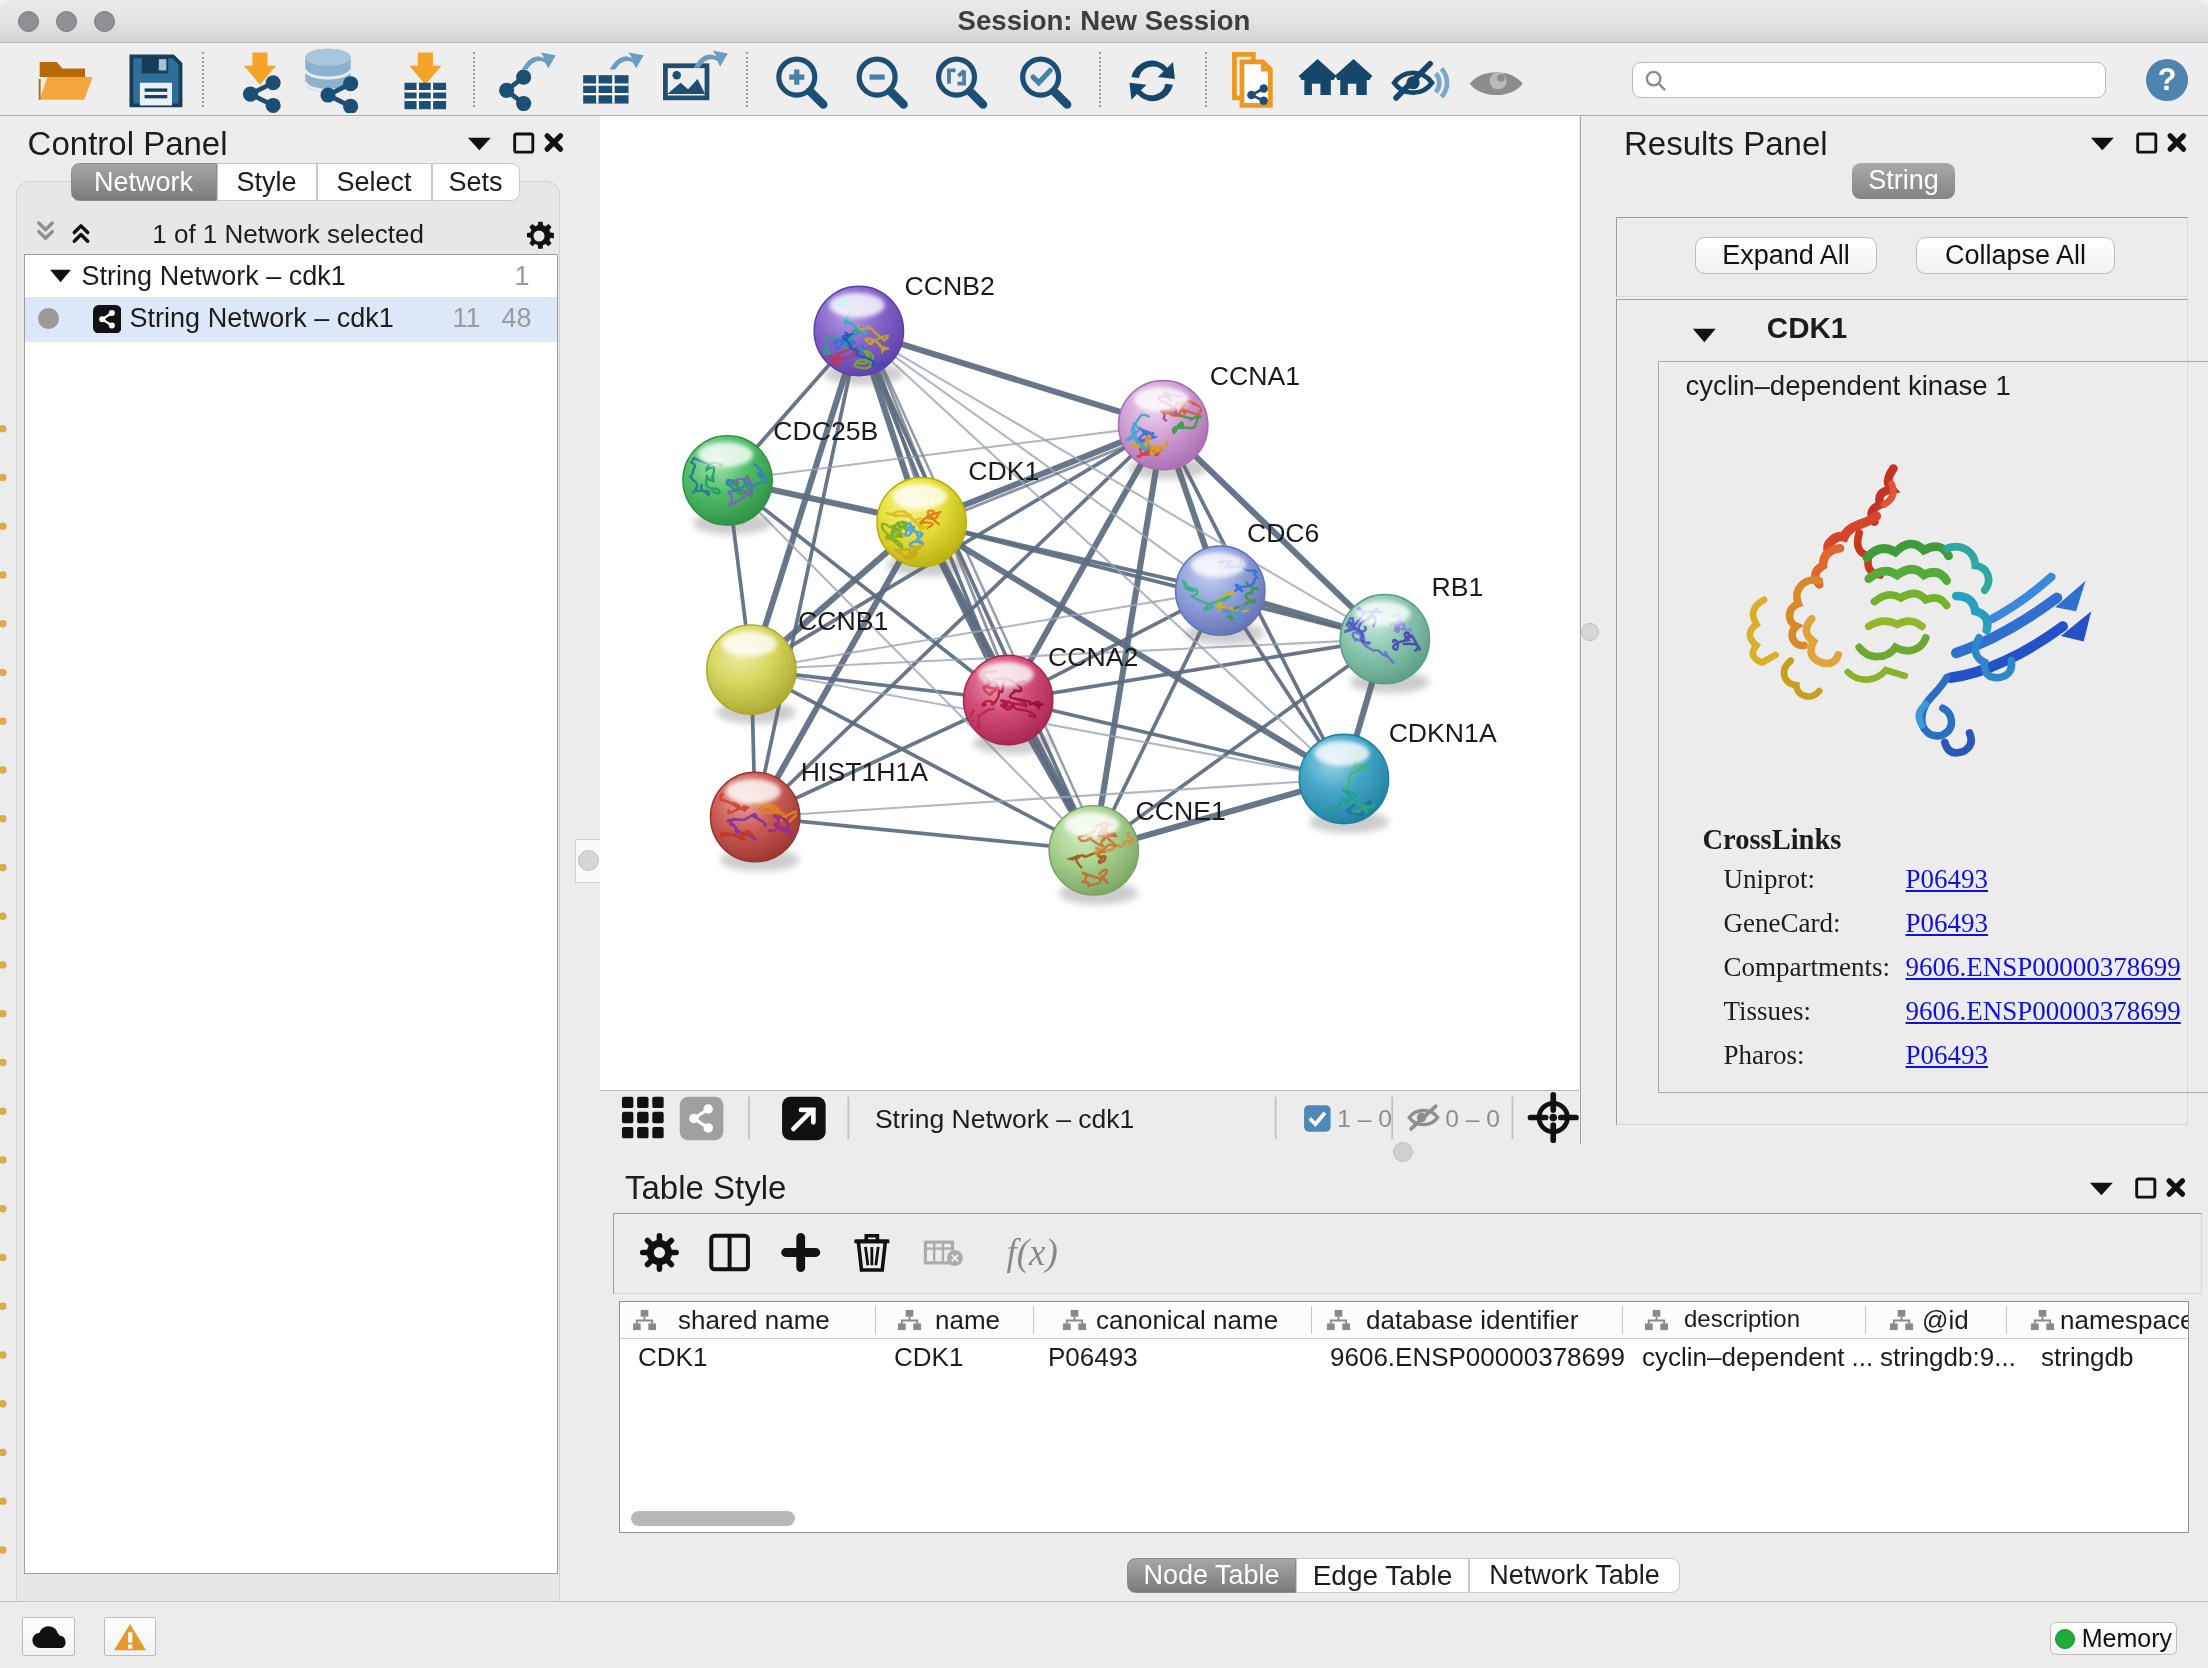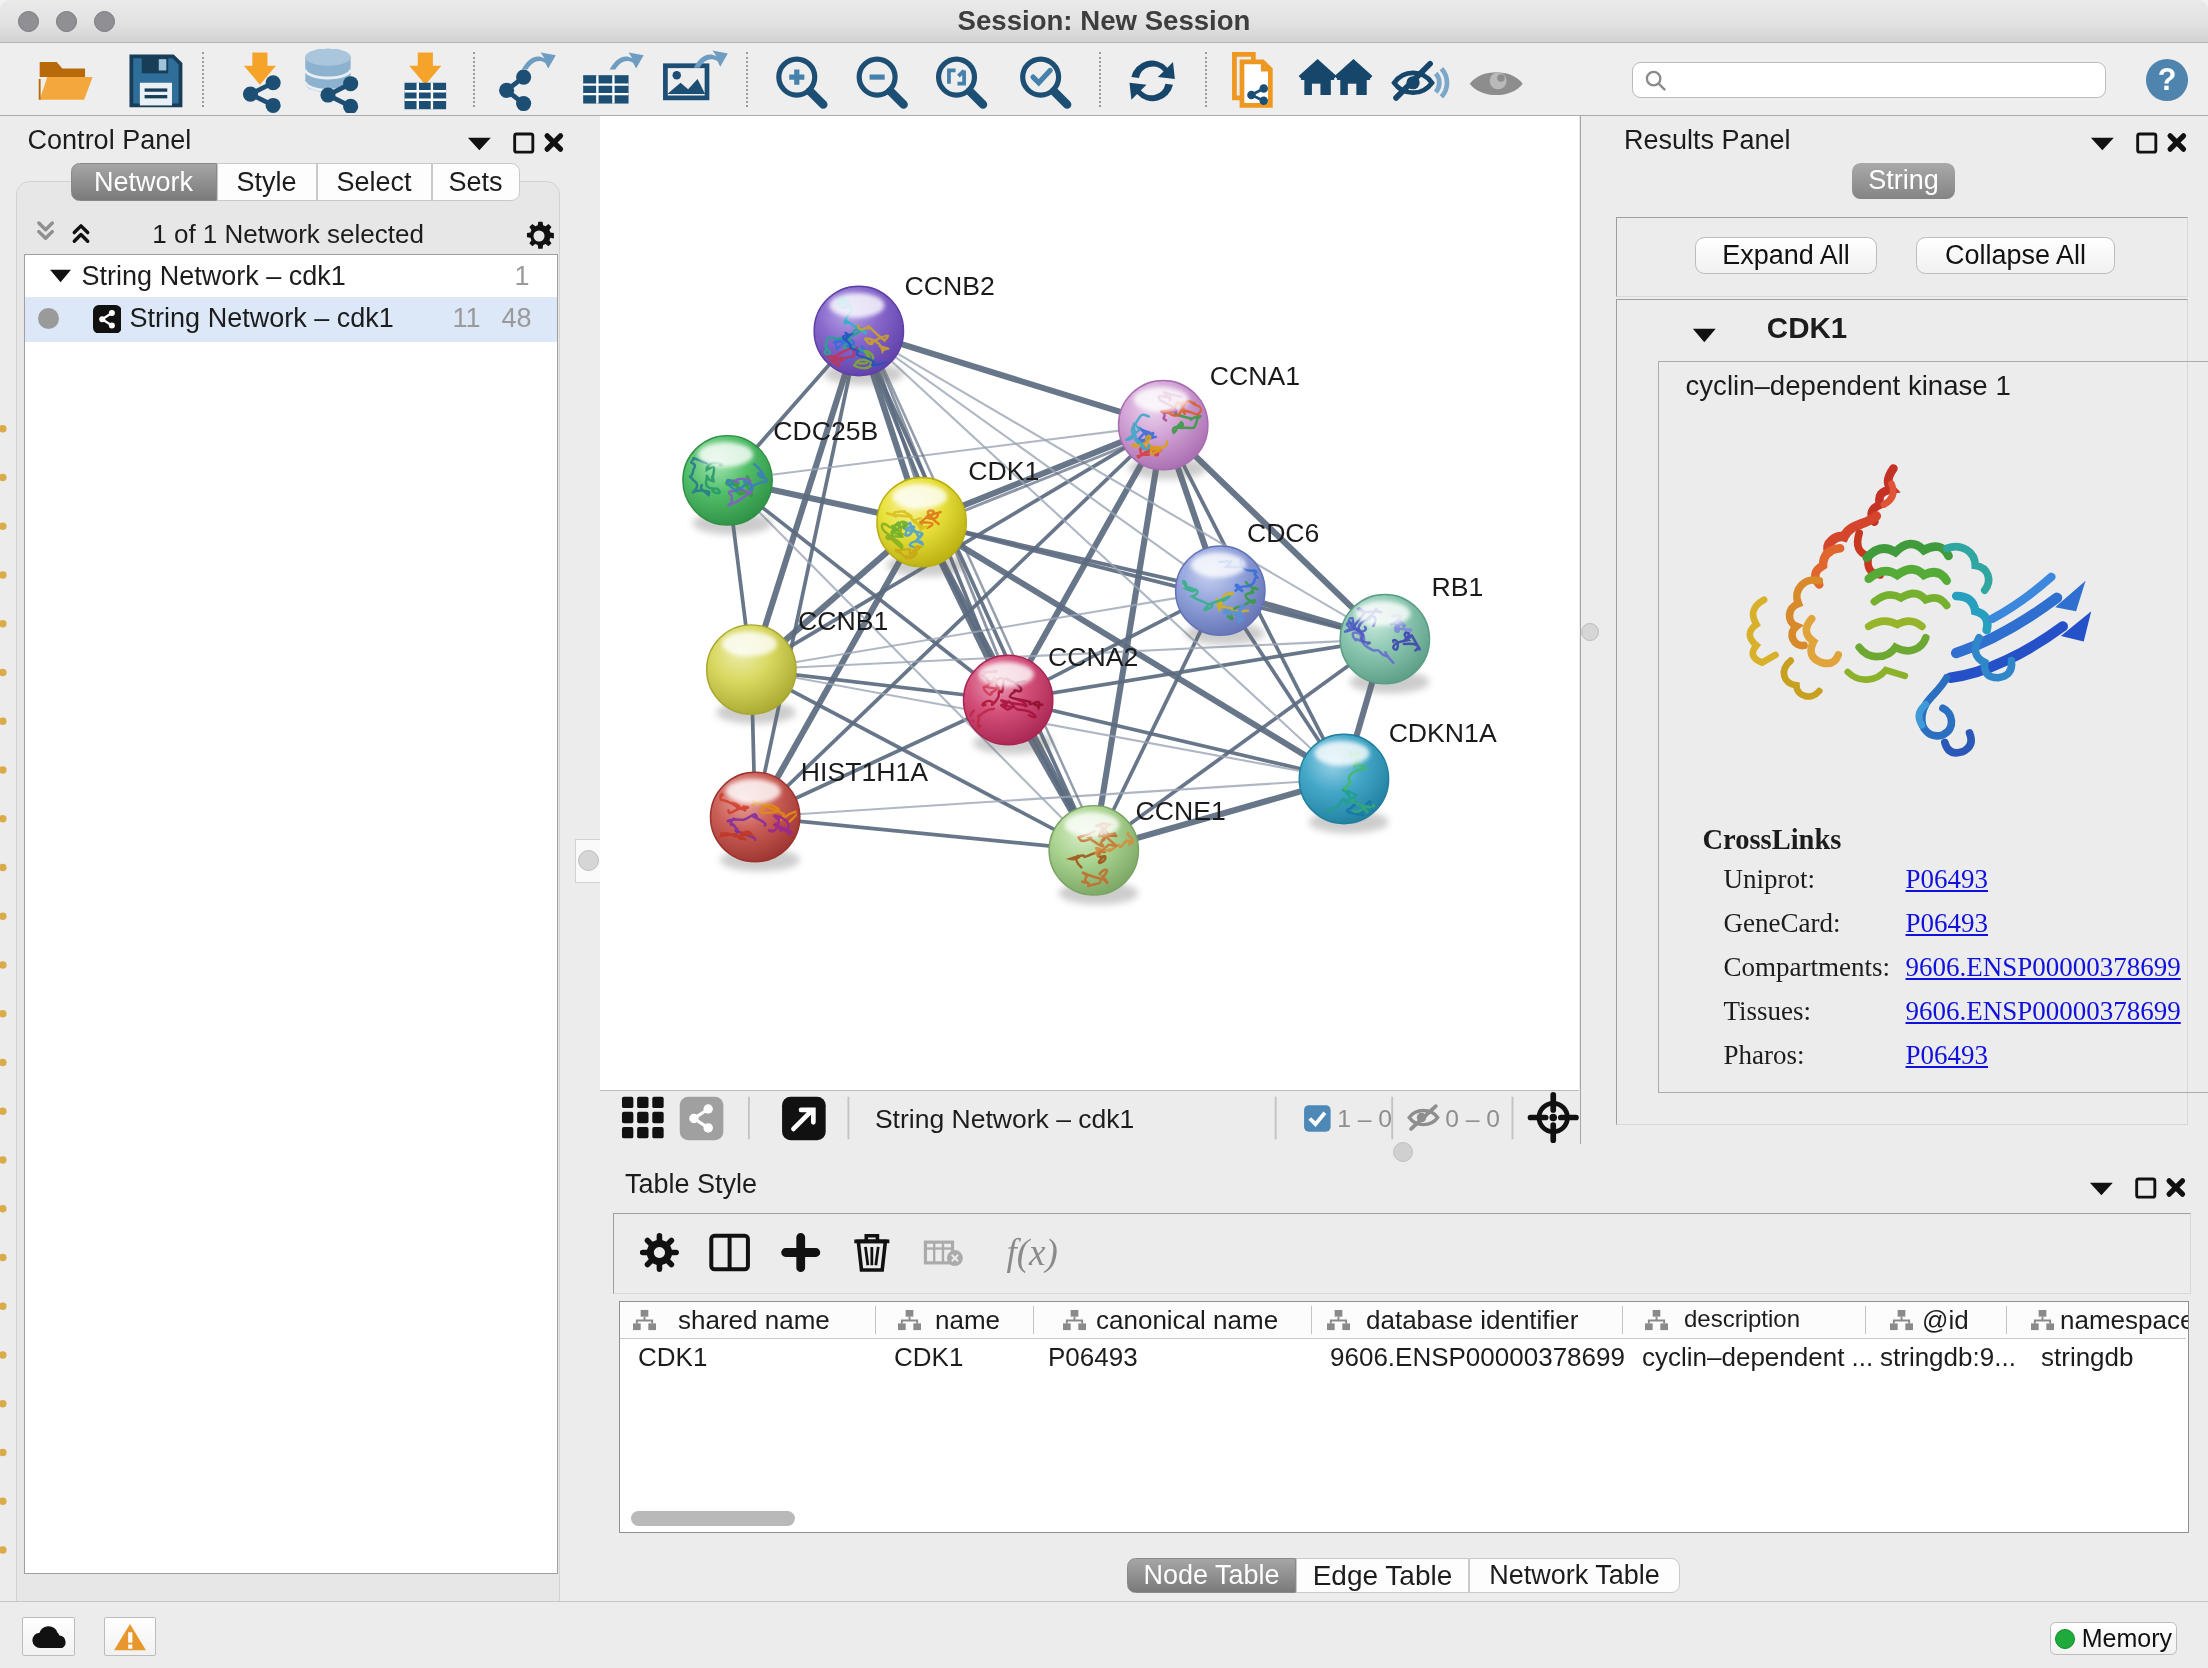--- a/index.html
+++ b/index.html
@@ -16,21 +16,21 @@
   .tl{position:absolute;top:10.5px;width:21px;height:21px;border-radius:50%;
       background:#8f8f94;border:1.4px solid #77777c;box-sizing:border-box;}
   #title{position:absolute;top:4.8px;left:0;width:2208px;text-align:center;
       font-size:27.6px;font-weight:bold;color:#3e3e3e;}
   
   #toolbar{position:absolute;left:0;top:44px;width:2208px;height:71px;background:#eeeeee;
       border-bottom:1.9px solid #ababab;}
   .tsep{position:absolute;top:7.6px;height:55px;width:0;
       border-left:2.9px dotted #9b9b9b;}
   
-  .ptitle{font-size:27px;color:#1c1c1c;}
+  .ptitle{font-size:33px;color:#1c1c1c;}
   
   #cpanel{position:absolute;left:7.6px;top:116px;width:561px;height:1485px;background:#ececec;}
   .tab{position:absolute;top:163px;height:38px;box-sizing:border-box;background:#fdfdfd;
       border:1px solid #c9c9c9;text-align:center;font-size:27px;line-height:36px;}
   .tabsel{background:linear-gradient(180deg,#a6a6a6,#7a7a7a);color:#fff;border:1px solid #8a8a8a;}
   #netlist{position:absolute;left:16px;top:138px;width:534px;height:1320px;background:#fff;
       border:1.9px solid #9f9f9f;box-sizing:border-box;}
   
   #canvas{position:absolute;left:600px;top:116px;width:979px;height:974px;background:#fff;}
   #canvasbar{position:absolute;left:600px;top:1090px;width:979px;height:56px;background:#ececec;
@@ -666,21 +666,21 @@
     </div>
   </div>
 
   <div id="tpanel">
     <div class="ptitle abs" style="left:25px;top:15px;">Table Style</div>
     <svg class="abs" style="left:1488px;top:22px;" width="105" height="25" viewBox="0 0 110 26">
       <path d="M2 7 L26 7 L14 20 Z" fill="#111"></path>
       <rect x="51" y="3" width="19" height="19" fill="none" stroke="#111" stroke-width="3" rx="2"></rect>
       <path d="M85 5 L99 19 M99 5 L85 19" stroke="#111" stroke-width="5.5" stroke-linecap="round"></path>
     </svg>
-    <div class="abs etched" style="left:13.3px;top:59px;width:1576px;height:79px;background:#ececec;">
+    <div class="abs etched" style="left:13.3px;top:59px;width:1576px;height:79px;background:#ececec;padding-left:11px;">
       <svg class="abs" style="left:17px;top:11.4px;" width="476" height="55" viewBox="0 0 500 58">
         <g transform="translate(29,29) scale(0.84)">
           <path fill="#111" d="M0 -16 a16 16 0 1 0 0.01 0 z M0 -7 a7 7 0 1 1 -0.01 0 z"></path>
           <g stroke="#111" stroke-width="7" stroke-linecap="round">
             <path d="M0 -21 L0 -14 M0 14 L0 21 M-21 0 L-14 0 M14 0 L21 0 M-15 -15 L-10 -10 M10 10 L15 15 M-15 15 L-10 10 M10 -10 L15 -15"></path>
           </g>
         </g>
         <g transform="translate(103,29) scale(0.84)">
           <rect x="-23" y="-21" width="46" height="42" rx="4" fill="none" stroke="#111" stroke-width="5"></rect>
           <line x1="0" y1="-21" x2="0" y2="21" stroke="#111" stroke-width="5"></line>

